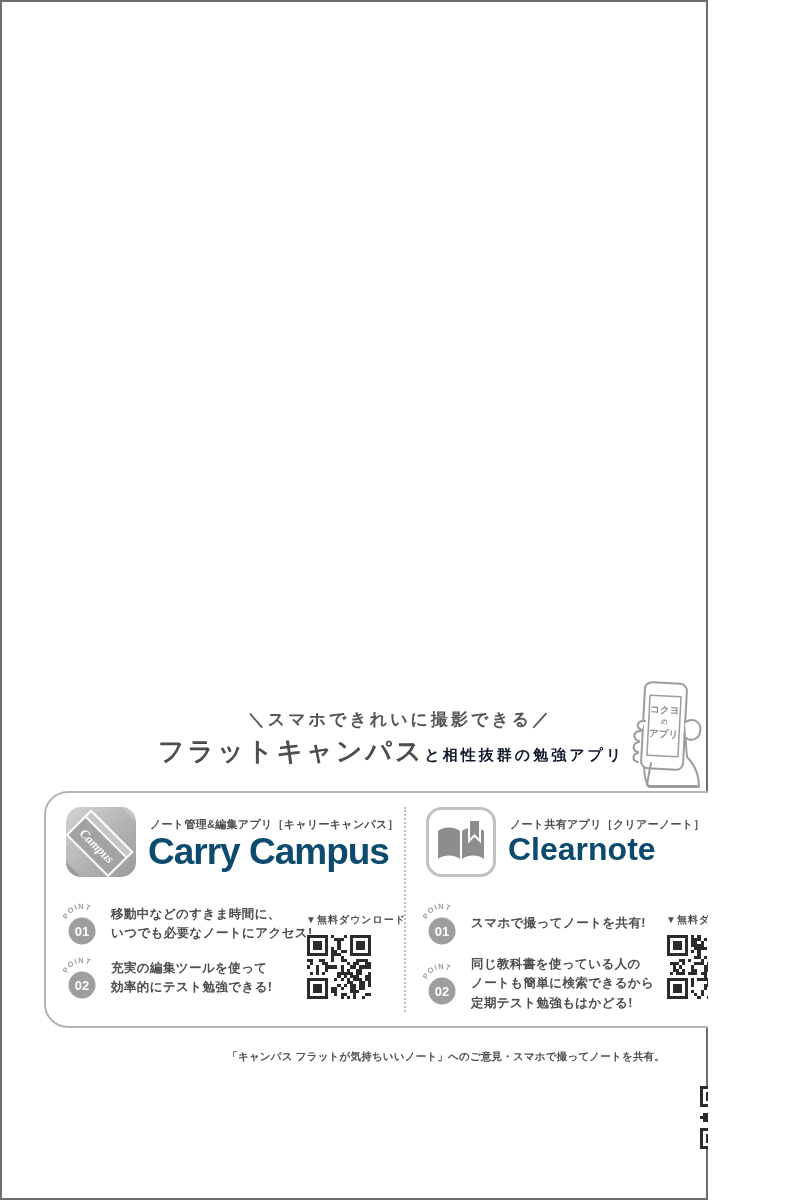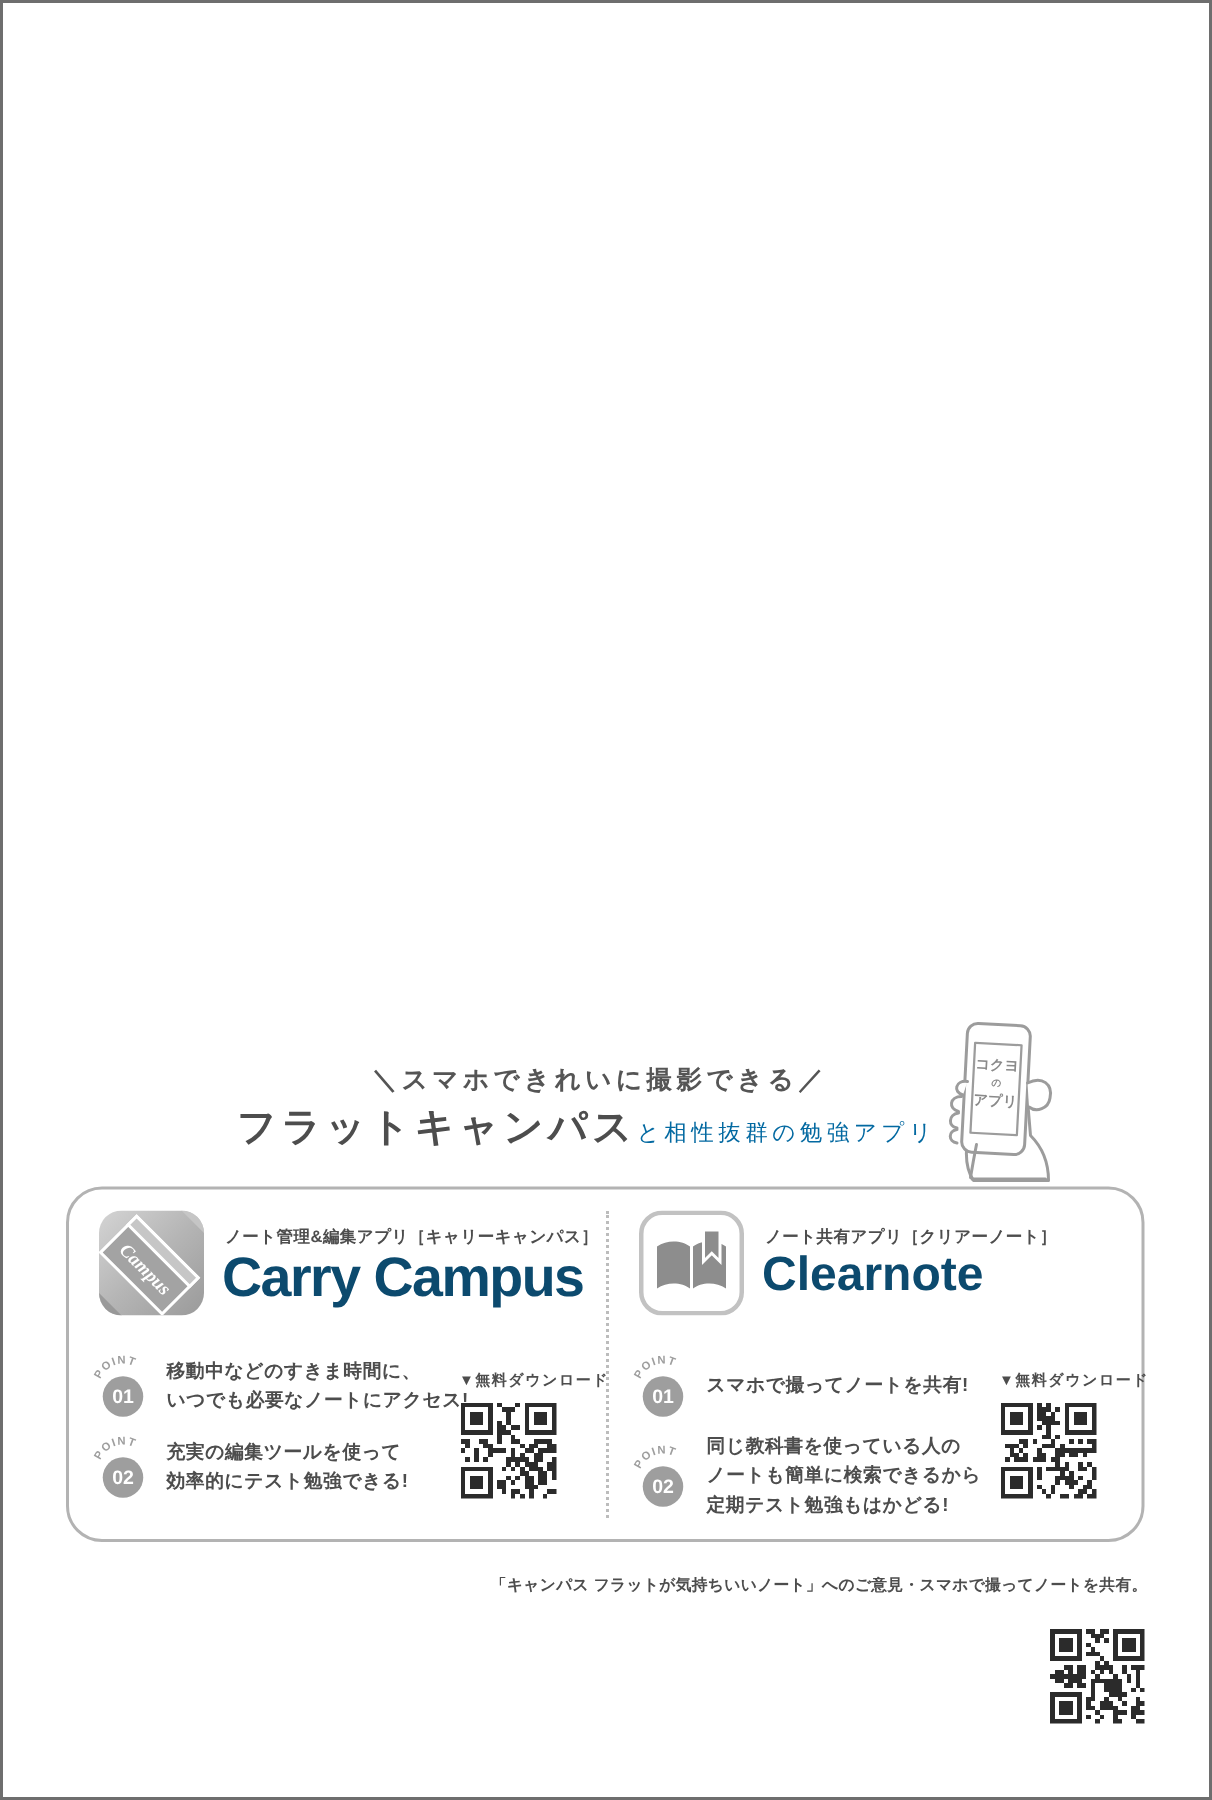--- a/index.html
+++ b/index.html
@@ -1,25 +1,25 @@
 <!DOCTYPE html>
 <html><head>
 <meta charset="utf-8">
 <style>
   html,body{margin:0;padding:0;background:#fff;}
-  .page{position:relative;width:808px;height:1200px;background:#ffffff;overflow:hidden;
+  .page{position:relative;width:708px;height:1200px;background:#ffffff;overflow:hidden;
         font-family:"Liberation Sans","DejaVu Sans",sans-serif;color:#4d4d4d;}
   .frame{position:absolute;inset:0;border:2px solid #6e6e6e;pointer-events:none;}
 
   
   .tagline1{position:absolute;top:708px;left:160px;width:480px;text-align:center;
             font-size:17px;font-weight:bold;letter-spacing:3px;color:#555;white-space:nowrap;}
   .tagline2{position:absolute;top:734px;left:158px;white-space:nowrap;}
   .tagline2 .em{font-size:26px;font-weight:bold;letter-spacing:3px;color:#4d4d4d;}
-  .tagline2 .rest{font-size:15px;font-weight:normal;letter-spacing:3px;color:#0369a1;}
+  .tagline2 .rest{font-size:15px;font-weight:bold;letter-spacing:3px;color:#0f172a;}
   .phone-illust{position:absolute;left:615px;top:665px;width:145px;height:125px;}
 
   
   .card{position:absolute;left:44px;top:791px;width:719px;height:237px;box-sizing:border-box;
         border:2px solid #b3b3b3;border-radius:24px;background:#fff;}
   .divider{position:absolute;left:50%;top:14px;bottom:14px;border-left:2px dotted #bcbcbc;}
   .half{position:absolute;top:0;height:100%;width:359px;}
   .half.left{left:0;} .half.right{left:360px;}
   .app-icon{position:absolute;left:20px;top:14px;width:70px;height:70px;}
   .app-type{position:absolute;left:104px;top:24px;font-size:11px;font-weight:bold;letter-spacing:.3px;white-space:nowrap;}

